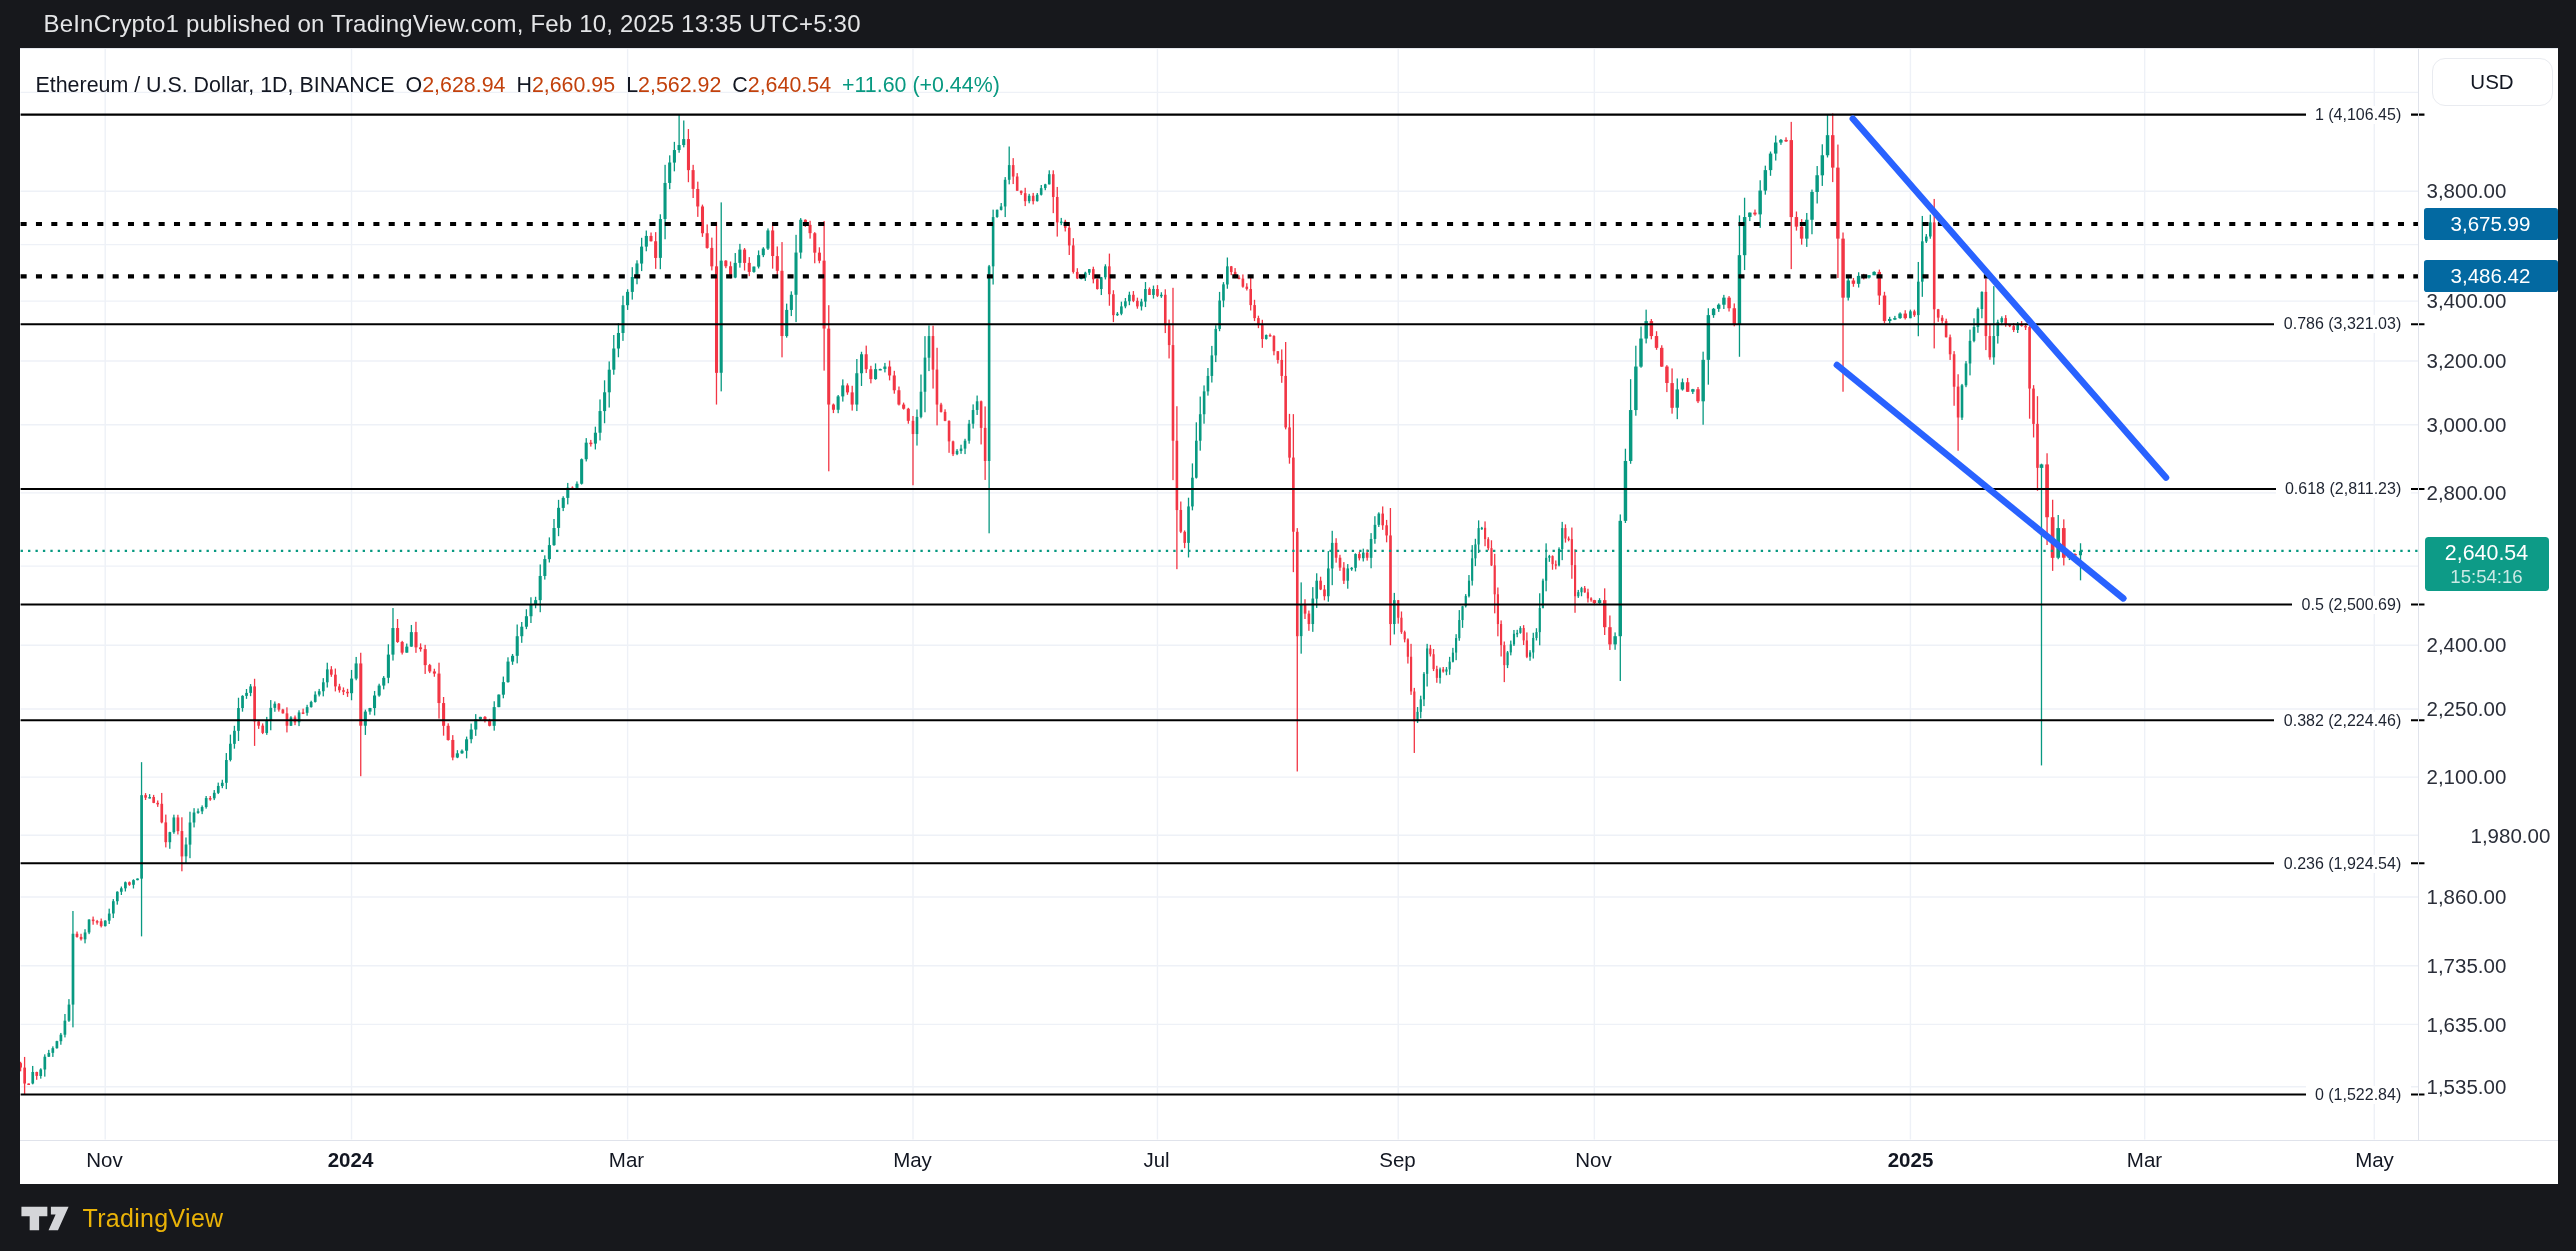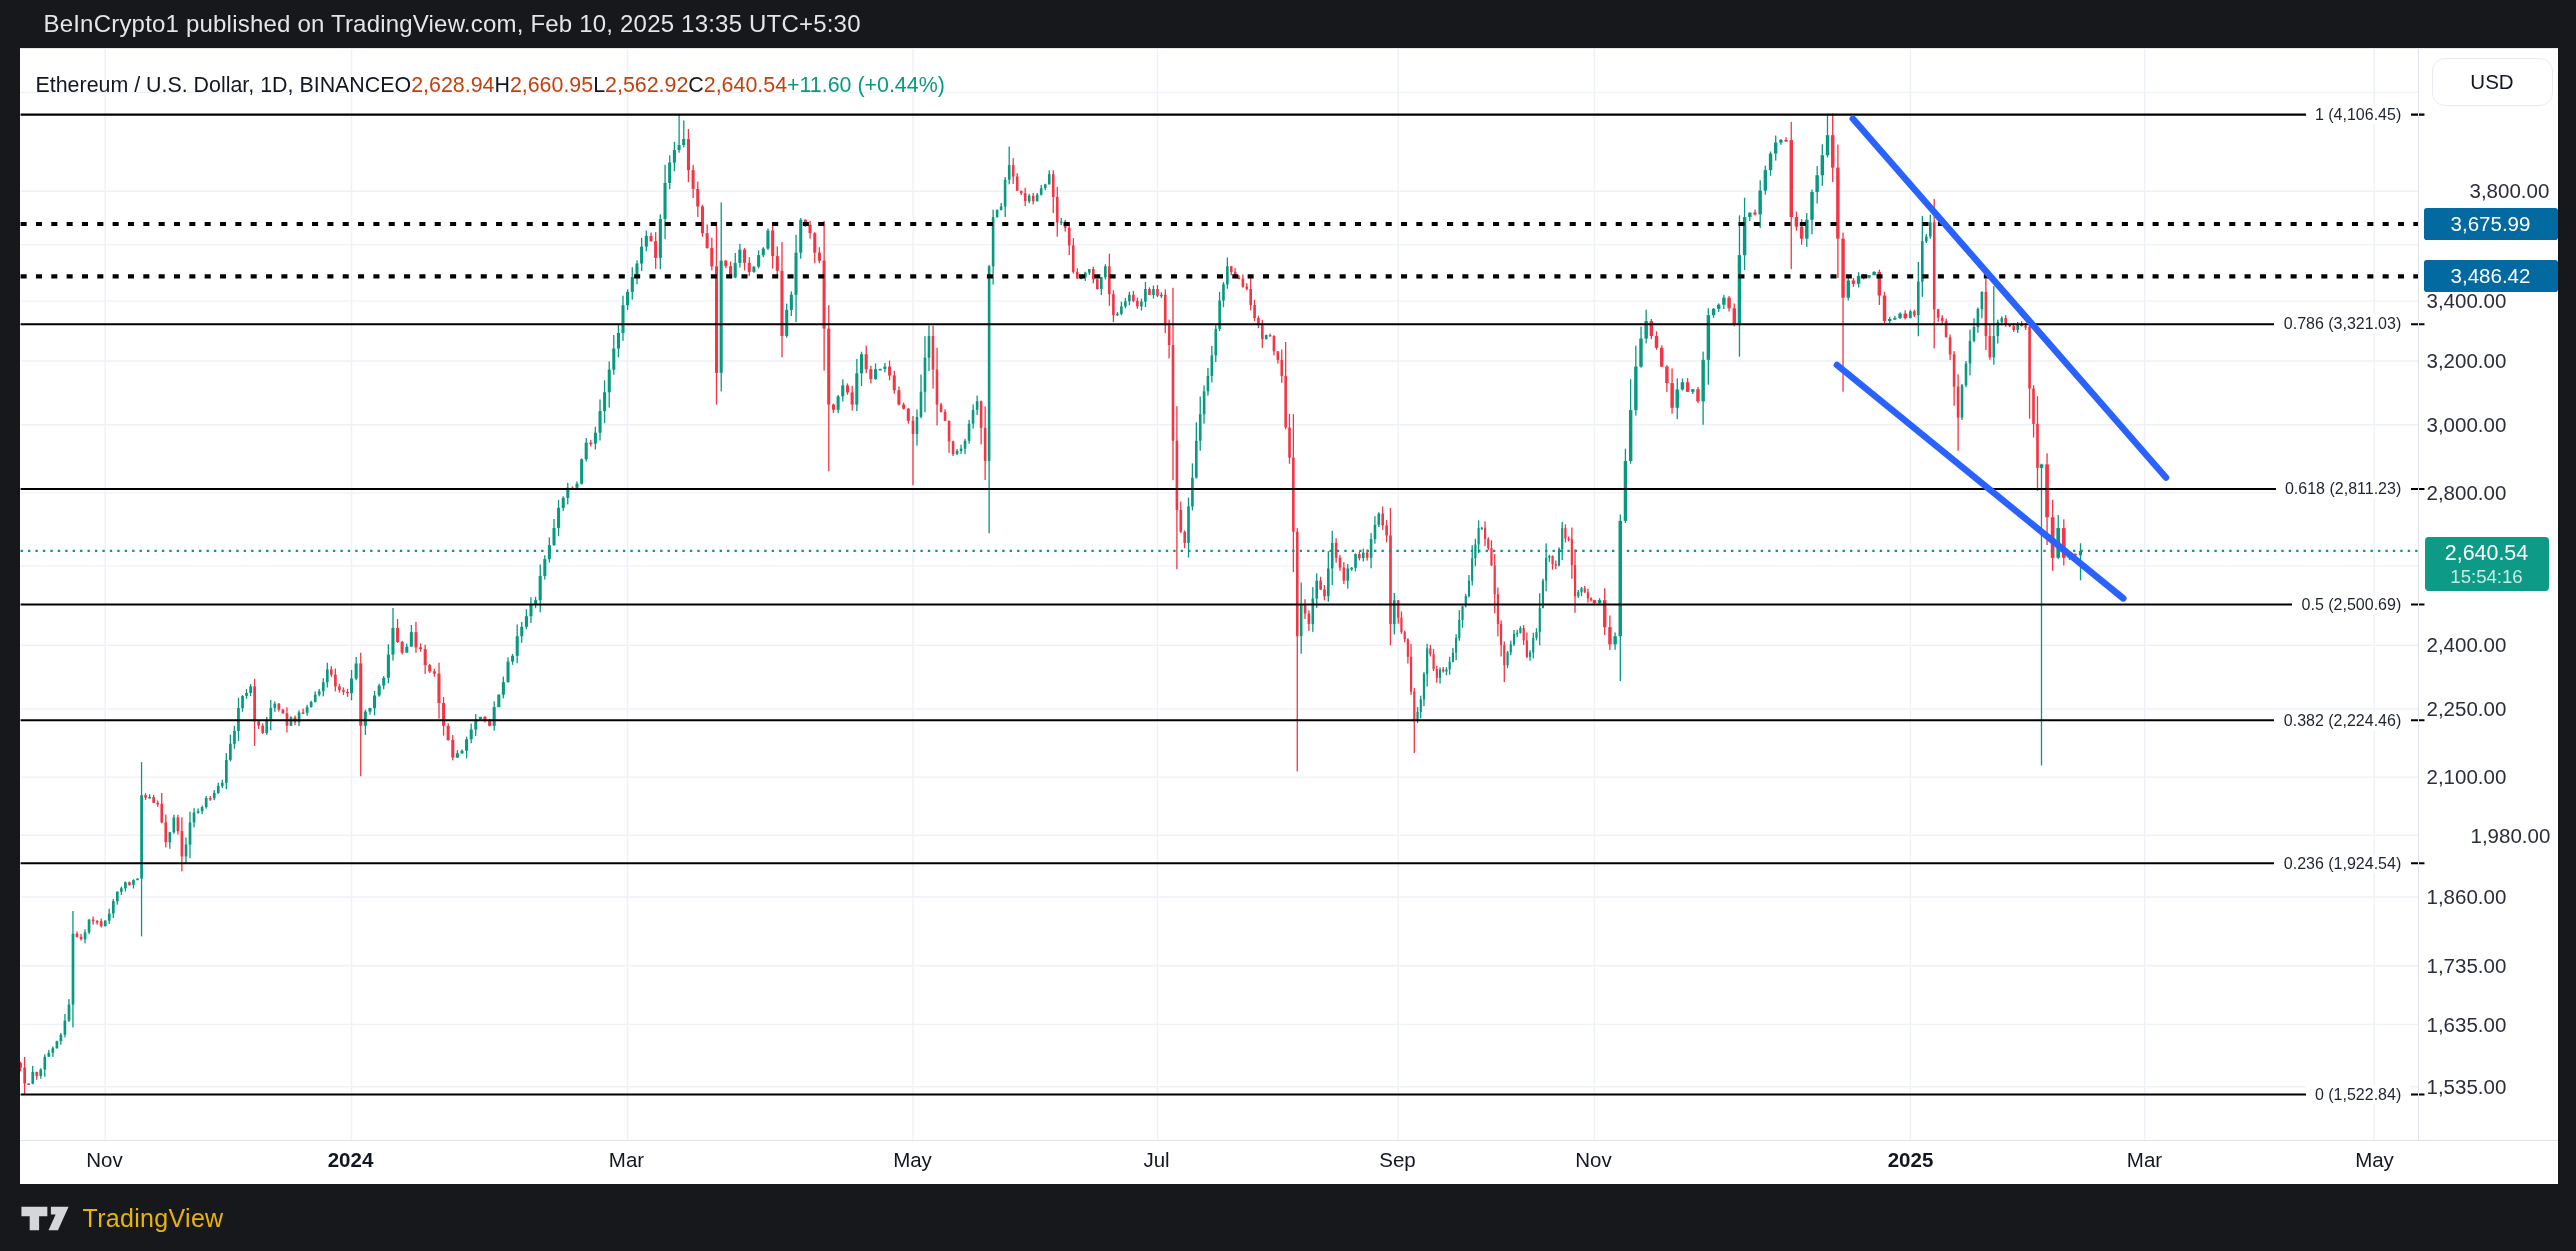--- a/index.html
+++ b/index.html
@@ -15,21 +15,21 @@
   }
   .top-bar .attr{color:#e4e5e7;font-size:24px;padding-left:19.5px;letter-spacing:0.2px;white-space:nowrap;}
   .chart-shell{
     position:absolute;left:19.5px;top:48px;width:2538px;height:1135px;
     background:#ffffff;border-top:0.9px solid #e6e8ee;
   }
   .chart-shell svg{position:absolute;left:0;top:0;}
   .sep-v{position:absolute;left:2398px;top:0;width:0.9px;height:1091px;background:#e0e3eb;}
   .sep-h{position:absolute;left:0;top:1091px;width:2538px;height:0.9px;background:#e0e3eb;}
   .legend{
-    position:absolute;left:16px;top:24px;display:flex;align-items:center;
+    position:absolute;left:16px;top:24px;display:flex;align-items:center;gap:11px;
     font-size:21.4px;color:#131722;white-space:nowrap;z-index:6;
   }
   .legend .pair{display:flex;align-items:baseline;}
   .legend .k{color:#131722;}
   .legend .v{color:#c2410c;}
   .legend .chg{color:#089981;}
   .usd-btn{
     position:absolute;left:2412px;top:9.3px;width:119px;height:46px;
     border:1.9px solid #e9ebf0;border-radius:13px;background:#fff;
     display:flex;align-items:center;justify-content:center;
@@ -1128,21 +1128,21 @@
     <div class="lp">2,640.54</div>
     <div class="cd">15:54:16</div>
   </div>
 <div class="fib-label" style="top: 66px; right: 147px;">1 (4,106.45)</div>
     <div class="fib-label" style="top: 275px; right: 147px;">0.786 (3,321.03)</div>
     <div class="fib-label" style="top: 440px; right: 147px;">0.618 (2,811.23)</div>
     <div class="fib-label" style="top: 556px; right: 147px;">0.5 (2,500.69)</div>
     <div class="fib-label" style="top: 672px; right: 147px;">0.382 (2,224.46)</div>
     <div class="fib-label" style="top: 815px; right: 147px;">0.236 (1,924.54)</div>
     <div class="fib-label" style="top: 1046px; right: 147px;">0 (1,522.84)</div>
-    <div class="axis-label" style="top: 142px; margin-left: 43px;">3,800.00</div>
+    <div class="axis-label" style="top: 142px;">3,800.00</div>
     <div class="axis-label" style="top: 252px;">3,400.00</div>
     <div class="axis-label" style="top: 312px;">3,200.00</div>
     <div class="axis-label" style="top: 376px;">3,000.00</div>
     <div class="axis-label" style="top: 444px;">2,800.00</div>
     <div class="axis-label" style="top: 596px;">2,400.00</div>
     <div class="axis-label" style="top: 660px;">2,250.00</div>
     <div class="axis-label" style="top: 728px;">2,100.00</div>
     <div class="axis-label" style="top: 787px; margin-left: 44px;">1,980.00</div>
     <div class="axis-label" style="top: 848px;">1,860.00</div>
     <div class="axis-label" style="top: 917px;">1,735.00</div>

